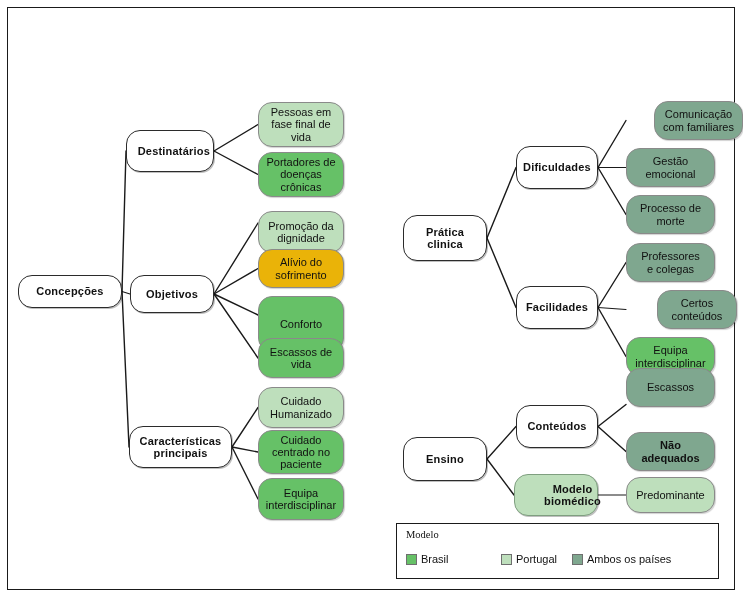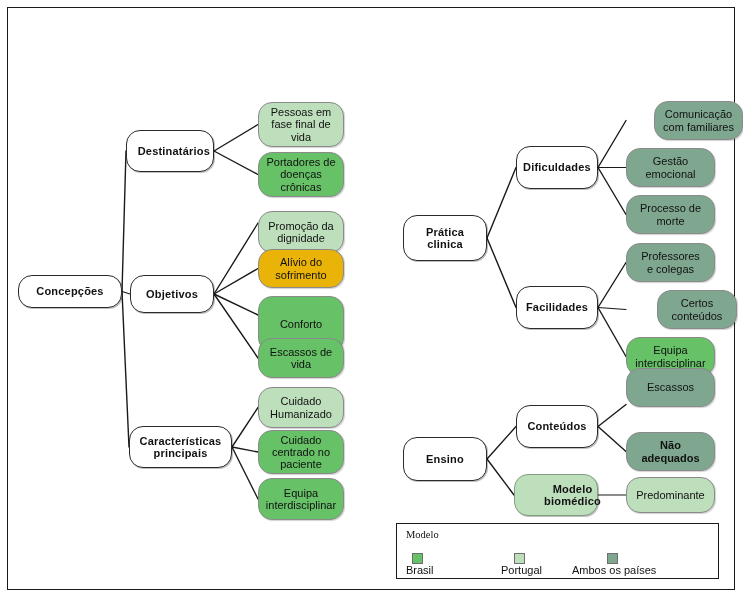--- a/index.html
+++ b/index.html
@@ -83,21 +83,20 @@
     font-family: "Liberation Serif", serif;
     color: #111;
   }
   .legend-item {
     position: absolute;
     top: 29px;
     display: flex;
     align-items: center;
     font-size: 11px;
     color: #111;
-    flex-direction: column;
   }
   .legend-swatch {
     width: 11px;
     height: 11px;
     border: 1px solid #6f6f6f;
     margin-right: 4px;
     box-sizing: border-box;
   }
 </style>
 </head>

